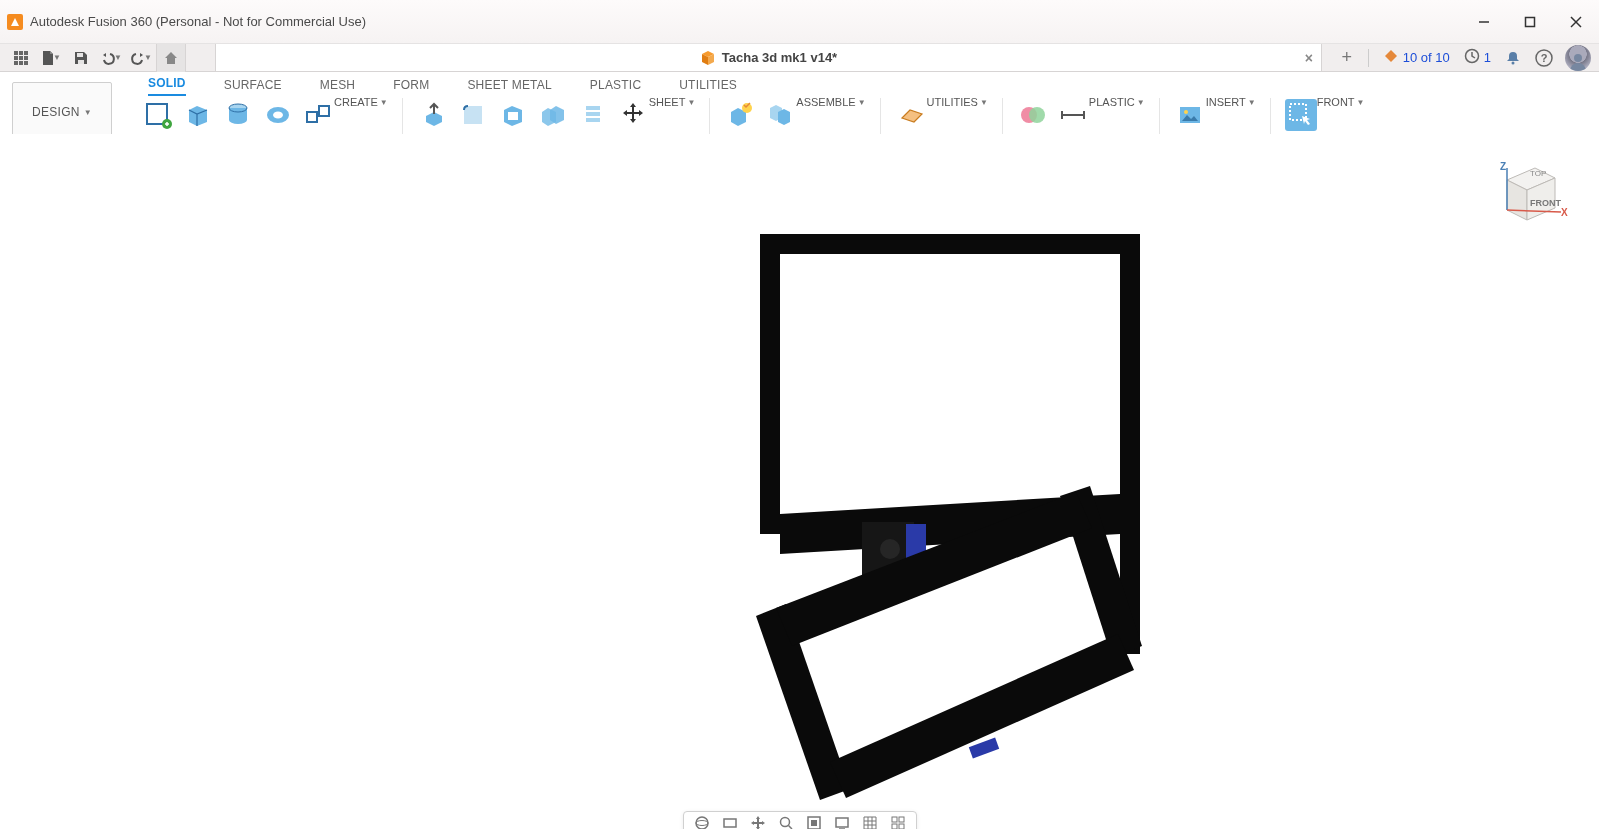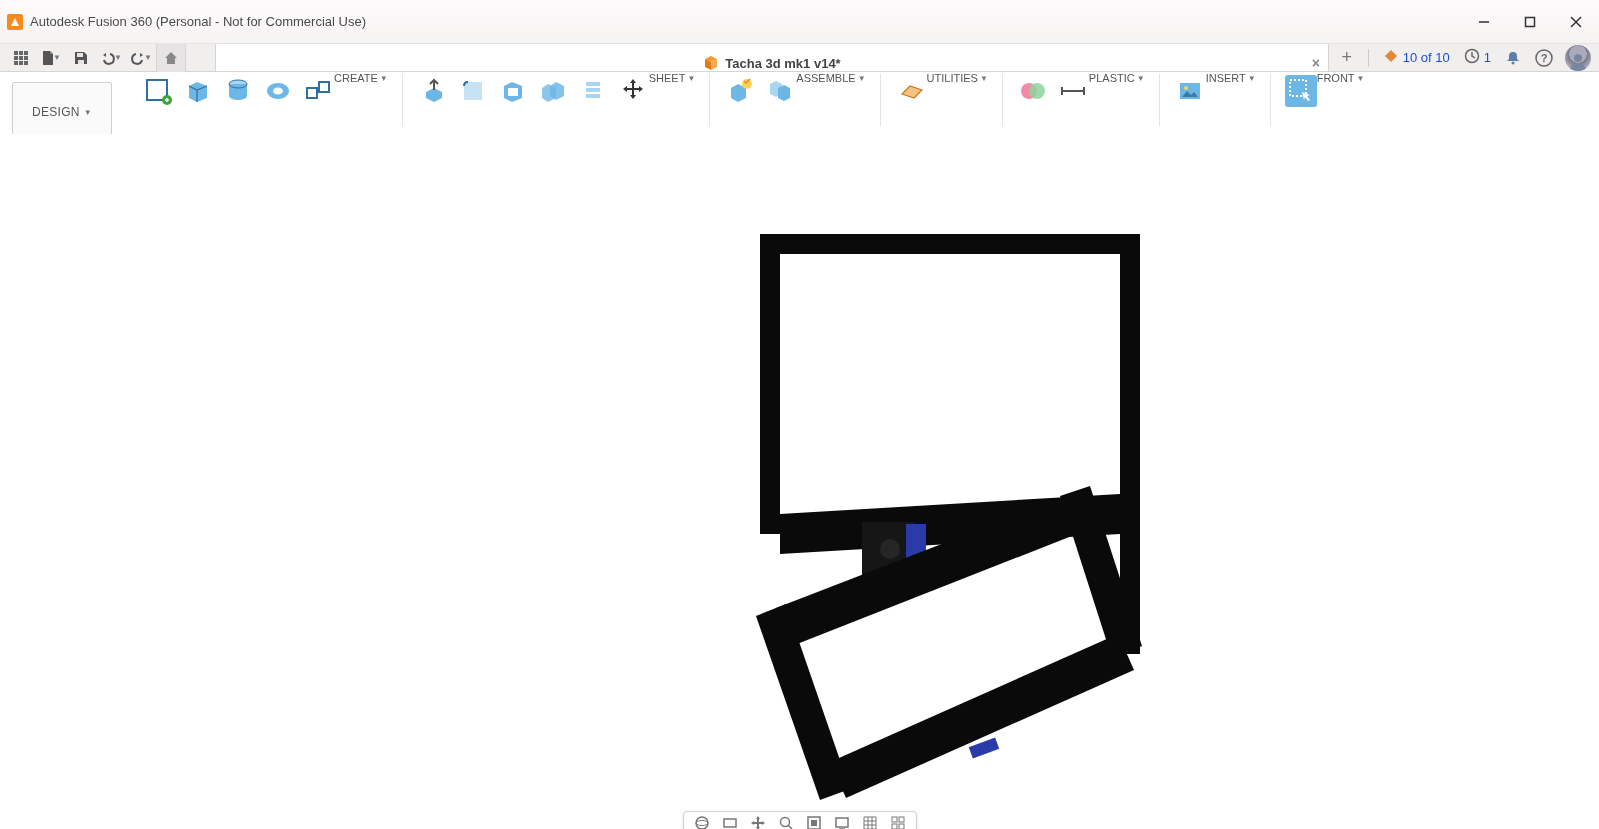--- a/index.html
+++ b/index.html
@@ -52,24 +52,24 @@
     position:relative;
   }
   .qat-drop { font-size:8px; color:#777; margin-left:-2px;}
   .qat-btn.home {
     background:#e6e4e4;
     border-left:1px solid #d7d4d4;
     border-right:1px solid #d7d4d4;
   }
   .doc-tab {
     position:absolute;
-    left:215px; right:270px;
+    left:215px; right:277px;
     height:100%;
     background:#fff;
-    display:flex; align-items:flex-end; justify-content:center;
+    display:flex; align-items:center; justify-content:center;
     font-size:13px; font-weight:600; color:#444;
     border-left:1px solid #d7d4d4;
     border-right:1px solid #d7d4d4;
   }
   .doc-tab .cube { margin-right:6px; display:inline-flex;}
   .doc-tab .closex { position:absolute; right:8px; color:#888; font-size:14px;}
   .qat-right {
     position:absolute; right:0; top:0; height:100%;
     display:flex; align-items:center; padding-right:8px; gap:2px;
   }
@@ -289,20 +289,29 @@
   </div>
 </div>
 
 <div class="ribbon">
   <div class="workspace-picker">
     <span>DESIGN</span>
     <span style="font-size:8px;color:#777;margin-left:4px;">▼</span>
   </div>
 
   <div class="ribbon-main">
+    <div class="tabs-row">
+      <div class="tab active">SOLID</div>
+      <div class="tab">SURFACE</div>
+      <div class="tab">MESH</div>
+      <div class="tab">FORM</div>
+      <div class="tab">SHEET METAL</div>
+      <div class="tab">PLASTIC</div>
+      <div class="tab">UTILITIES</div>
+    </div>
 
     <div class="tools-row">
 
       <div class="tool-group">
         <div class="tool-icons">
           <div class="ticon">
               <svg width="30" height="30">
                 <rect x="4" y="4" width="20" height="20" fill="none" stroke="#2e6fa6" stroke-width="2"></rect>
                 <circle cx="24" cy="24" r="5" fill="#3fa53f"></circle>
                 <path d="M22 24 h4 M24 22 v4" stroke="#fff" stroke-width="1.5"></path>
@@ -471,20 +480,33 @@
             <span class="caret">▼</span>
           </div>
       </div>
 
     </div>
   </div>
 </div>
 
 <div class="canvas">
 
+  <div class="viewcube">
+    <svg width="80" height="80" viewBox="0 0 80 80">
+      <path d="M18 26 L46 14 L66 24 L38 36 Z" fill="#f3f2f0" stroke="#bdbab6"></path>
+      <path d="M18 26 L38 36 L38 66 L18 56 Z" fill="#e7e5e1" stroke="#bdbab6"></path>
+      <path d="M66 24 L38 36 L38 66 L66 54 Z" fill="#efeeeb" stroke="#bdbab6"></path>
+      <text x="41" y="22" font-size="8" fill="#888">TOP</text>
+      <text x="41" y="52" font-size="9" fill="#777" font-weight="bold">FRONT</text>
+      <text x="11" y="16" font-size="10" fill="#4a7fb5" font-weight="bold">Z</text>
+      <text x="72" y="62" font-size="10" fill="#d85a4a" font-weight="bold">X</text>
+      <line x1="18" y1="56" x2="18" y2="14" stroke="#4a7fb5" stroke-width="1.5"></line>
+      <line x1="18" y1="56" x2="72" y2="58" stroke="#d85a4a" stroke-width="1.5"></line>
+    </svg>
+  </div>
 
   <div class="model">
     <svg width="440" height="570" viewBox="0 0 440 570">
 
       <rect x="40" y="0" width="20" height="300" fill="#0a0a0a"></rect>
       <rect x="400" y="10" width="20" height="410" fill="#0a0a0a"></rect>
       <rect x="40" y="0" width="380" height="20" fill="#0a0a0a"></rect>
 
       <path d="M60 280 L400 260 L400 300 L60 320 Z" fill="#0a0a0a"></path>
 

